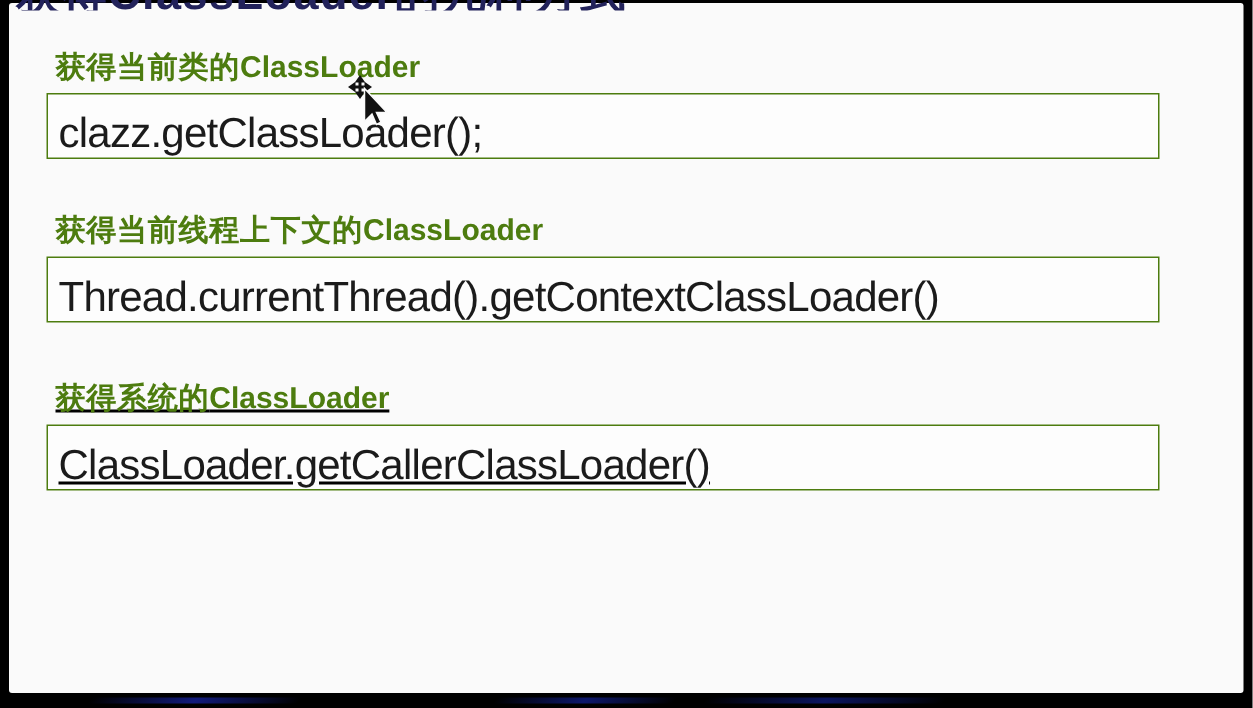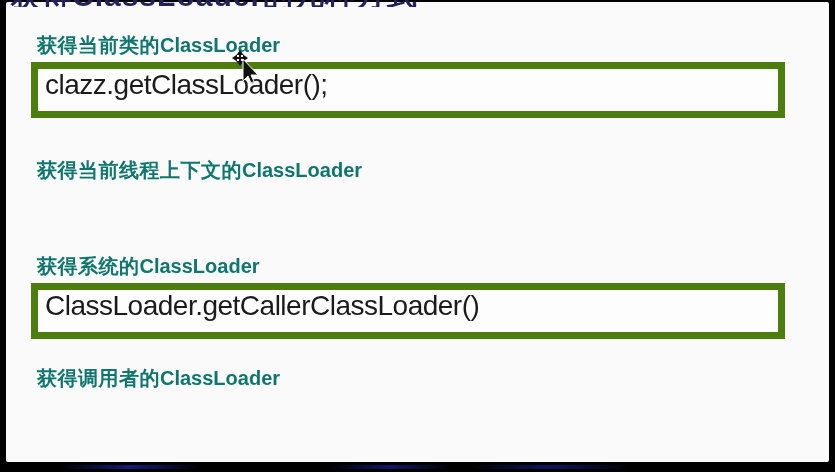--- a/index.html
+++ b/index.html
@@ -34,44 +34,44 @@
     letter-spacing:1px;
     color:#22225a;
     white-space:nowrap;
   }
   .section{
     position:absolute;
     left:25px;
     width:760px;
   }
   .s1{top:30px;}
-  .s2{top:139px;margin-top:16px;}
-  .s3{top:251px;}
+  .s2{top:139px;}
+  .s3{top:251px;text-decoration:underline;}
   .s4{top:363px;}
   .label{
     margin-left:6px;
     font-size:20px;
     font-weight:700;
-    color:#0f766e;
+    color:#4d7c0f;
     letter-spacing:0.5px;
     line-height:26px;
     white-space:nowrap;
   }
   .label .en{
     font-weight:800;
     letter-spacing:0;
   }
   .code-box{
     margin-top:4px;
     width:733px;
     height:42px;
     background:#fdfdfd;
-    border:7px solid #4d7c0f;
+    border:1px solid #4d7c0f;
     display:flex;
-    align-items:flex-start;
+    align-items:flex-end;
     padding-left:7px;
   }
   .code-text{
     font-size:28px;
     font-weight:400;
     color:#1b1b1b;
     letter-spacing:-0.5px;
     white-space:nowrap;
   }
   
@@ -105,35 +105,35 @@
     </div>
     <div class="code-box">
       <span class="code-text">clazz.getClassLoader();</span>
     </div>
   </div>
 
   <div class="section s2">
     <div class="label">
       <span>获得当前线程上下文的</span><span class="en">ClassLoader</span>
     </div>
+    <div class="code-box">
+      <span class="code-text">Thread.currentThread().getContextClassLoader()</span>
+    </div>
   </div>
 
   <div class="section s3">
     <div class="label">
       <span>获得系统的</span><span class="en">ClassLoader</span>
     </div>
     <div class="code-box">
       <span class="code-text">ClassLoader.getCallerClassLoader()</span>
     </div>
   </div>
 
   <div class="section s4">
-    <div class="label">
-      <span>获得调用者的</span><span class="en">ClassLoader</span>
-    </div>
   </div>
 
 </div>
 
 <div class="title-clip">
   <span>获得ClassLoader的几种方式</span>
 </div>
 
 <svg class="cursor" viewBox="0 0 42 42">
 

